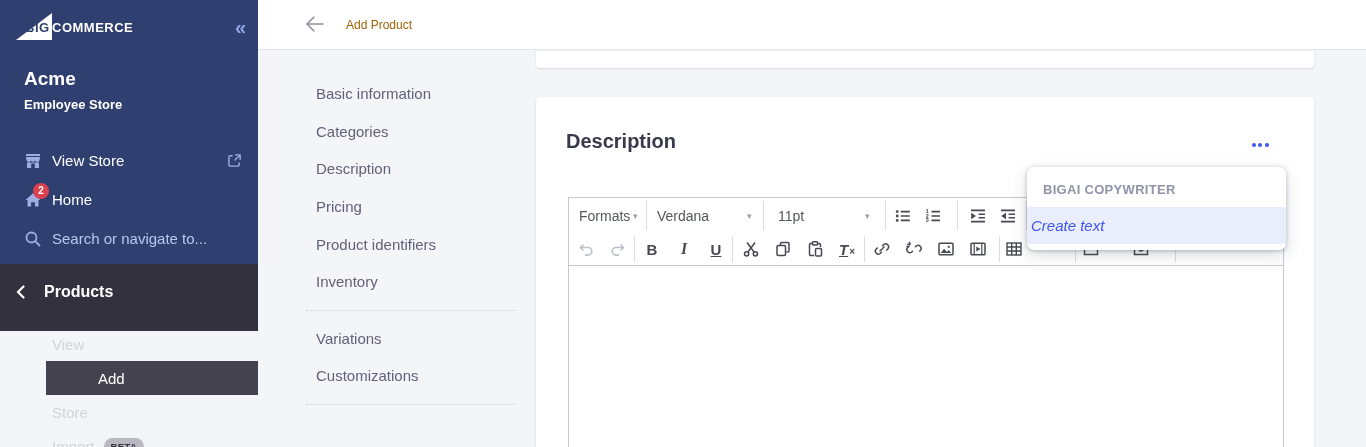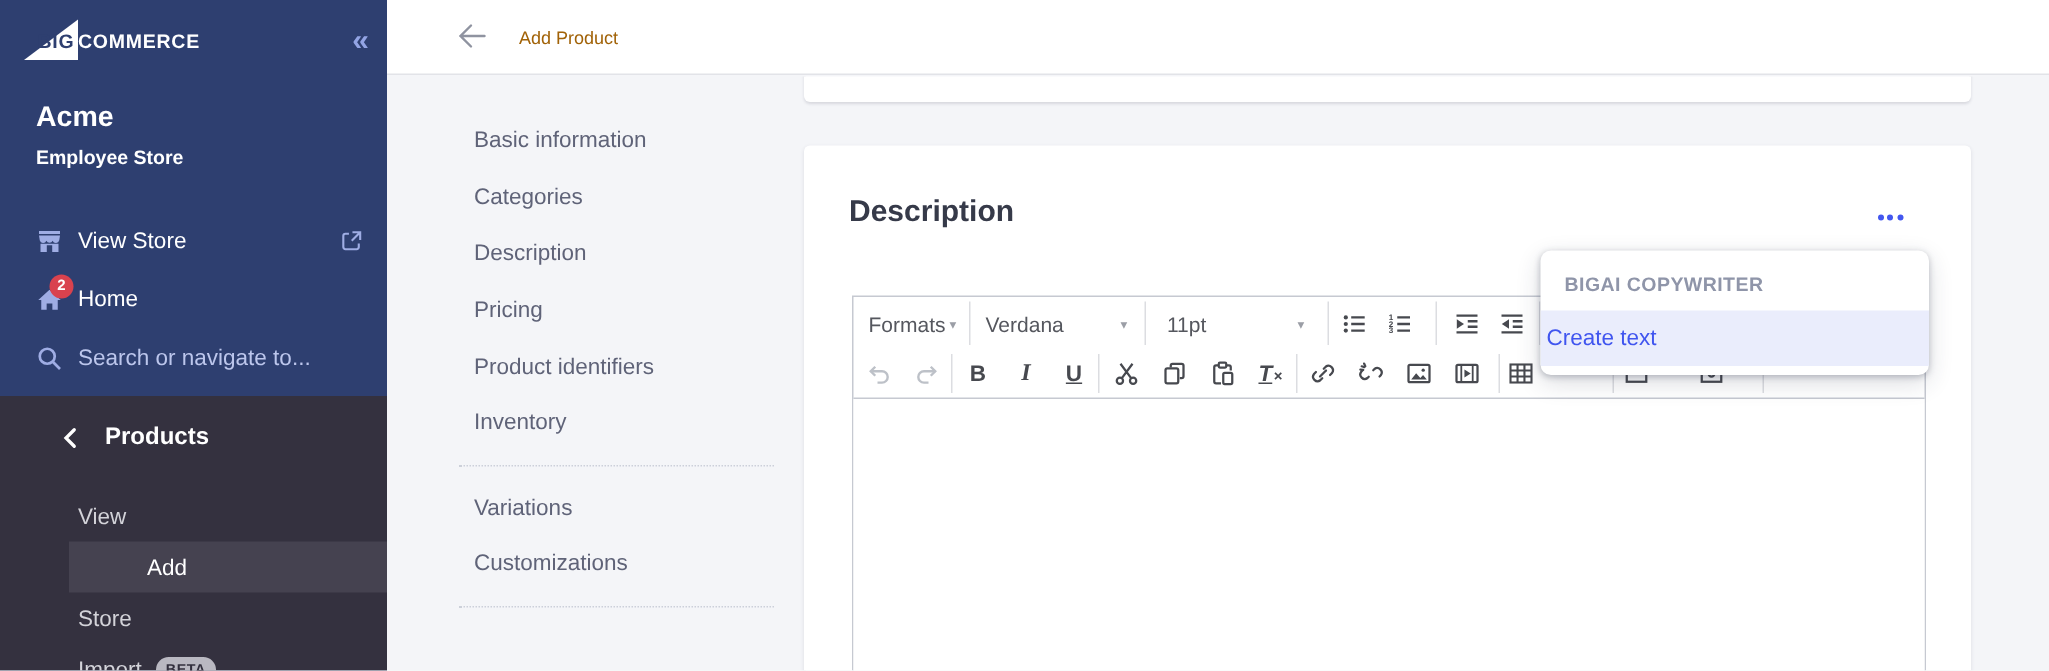--- a/index.html
+++ b/index.html
@@ -1,21 +1,21 @@
 <!DOCTYPE html>
 <html><head>
 <meta charset="utf-8">
 <style>
   * { margin:0; padding:0; box-sizing:border-box; }
   html,body { width:1366px; height:447px; overflow:hidden; background:#f4f5f8;
               font-family:"Liberation Sans", sans-serif; }
   .app { position:relative; width:1366px; height:447px; }
 
   
-  .sidebar { position:absolute; left:0; top:0; width:258px; height:447px;
+  .sidebar { position:absolute; left:0; top:0; width:258px; height:331px;
              background:#2e3f70; color:#fff; z-index:20; }
   .logo-row { position:absolute; left:16px; top:12px; right:12px; height:32px; }
   .logo { position:relative; width:130px; height:28px; cursor:pointer; }
   .logo svg { position:absolute; left:0; top:0; }
   .logo-big { position:absolute; left:9px; top:8px; font-size:13px; font-weight:700;
               letter-spacing:.5px; color:#2e3f70; }
   .logo-rest { position:absolute; left:36px; top:8px; font-size:13px; font-weight:700;
                letter-spacing:.5px; color:#fff; }
   .collapse { position:absolute; right:0; top:2px; font-size:20px; font-weight:700;
               color:#93a4e4; cursor:pointer; line-height:26px; }
@@ -29,21 +29,21 @@
   .sm-item .licon { position:relative; width:18px; height:18px; color:#9fade4;
                     margin-right:10px; flex:none; }
   .sm-label-dim { color:#bcc6ec; }
   .ext-icon { margin-left:auto; width:15px; height:15px; color:#9fade4; }
   .badge2 { position:absolute; left:9px; top:-8px; min-width:16px; height:16px;
             border-radius:8px; background:#d9424e; color:#fff; font-size:10px;
             font-weight:700; display:flex; align-items:center; justify-content:center; }
 
   .side-dark { position:absolute; left:0; right:0; top:264px; bottom:0; background:#34313f; }
   .sec-head { position:absolute; left:0; right:0; top:0; height:56px; display:flex;
-              align-items:center; padding-left:40px; font-size:16px; font-weight:700;
+              align-items:center; padding-left:14px; font-size:16px; font-weight:700;
               color:#fff; cursor:pointer; }
   .sec-head .chev { width:14px; height:14px; margin-right:16px; color:#fff; }
   .sec-item { position:absolute; left:0; right:0; height:34px; display:flex;
               align-items:center; padding-left:52px; font-size:15px; color:#d3d3d9;
               cursor:pointer; }
   .sec-item.active { background:#454250; color:#fff; }
   .beta { margin-left:9px; background:#b9b8c1; color:#322f3d; font-size:9.5px;
           font-weight:700; padding:3px 7px; border-radius:9px; letter-spacing:.4px; }
 
   
@@ -95,21 +95,21 @@
   .tx-x { font-size:10px; font-weight:700; margin-left:1px; margin-top:5px; }
   .editor-body { height:215px; background:#fff; cursor:text; }
 
   
   .dropdown { position:absolute; left:769px; top:116px; width:259px; background:#fff;
               border-radius:7px; padding-bottom:6px; z-index:10; overflow:hidden;
               box-shadow:0 1px 4px rgba(40,45,70,.28), 0 5px 16px rgba(40,45,70,.16); }
   .dd-header { padding:15px 16px 10px; font-size:13px; font-weight:700; color:#8f95a9;
                letter-spacing:.3px; }
   .dd-item { height:37px; display:flex; align-items:center; padding:0 4px;
-             background:#eaedfc; color:#4055ef; font-size:15px; cursor:pointer; }
+             background:#eaedfc; color:#4055ef; font-size:15px; cursor:pointer;font-style:italic; }
 </style>
 </head>
 <body>
 
 <div class="app">
 
   <aside class="sidebar">
     <div class="logo-row">
       <div class="logo">
         <svg width="37" height="28" viewBox="0 0 37 28">

